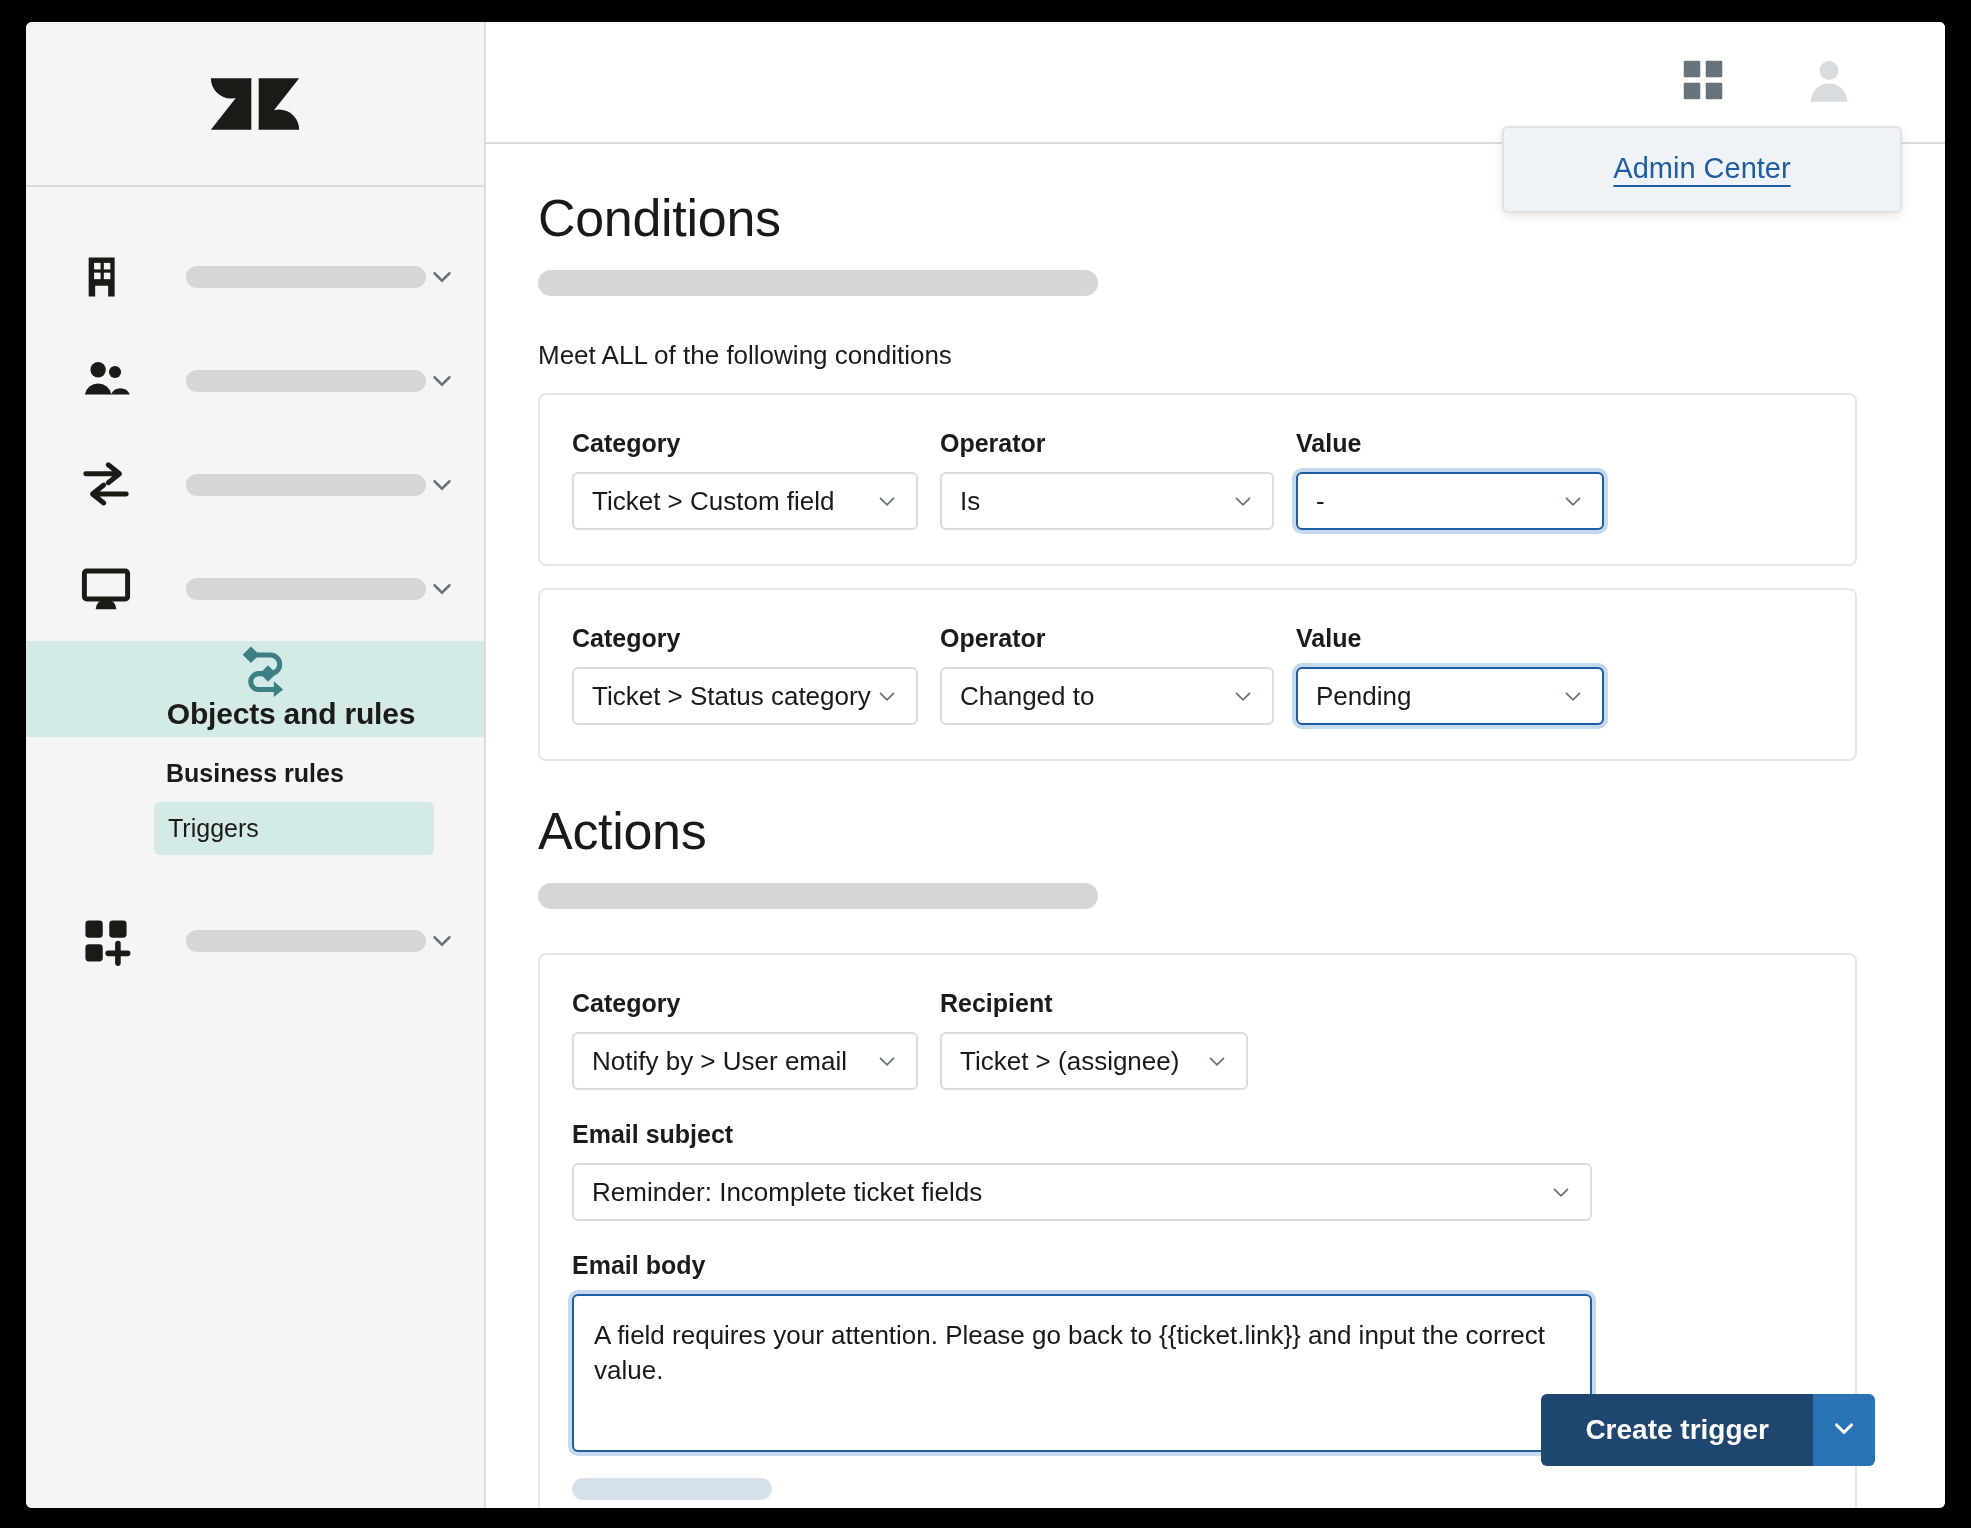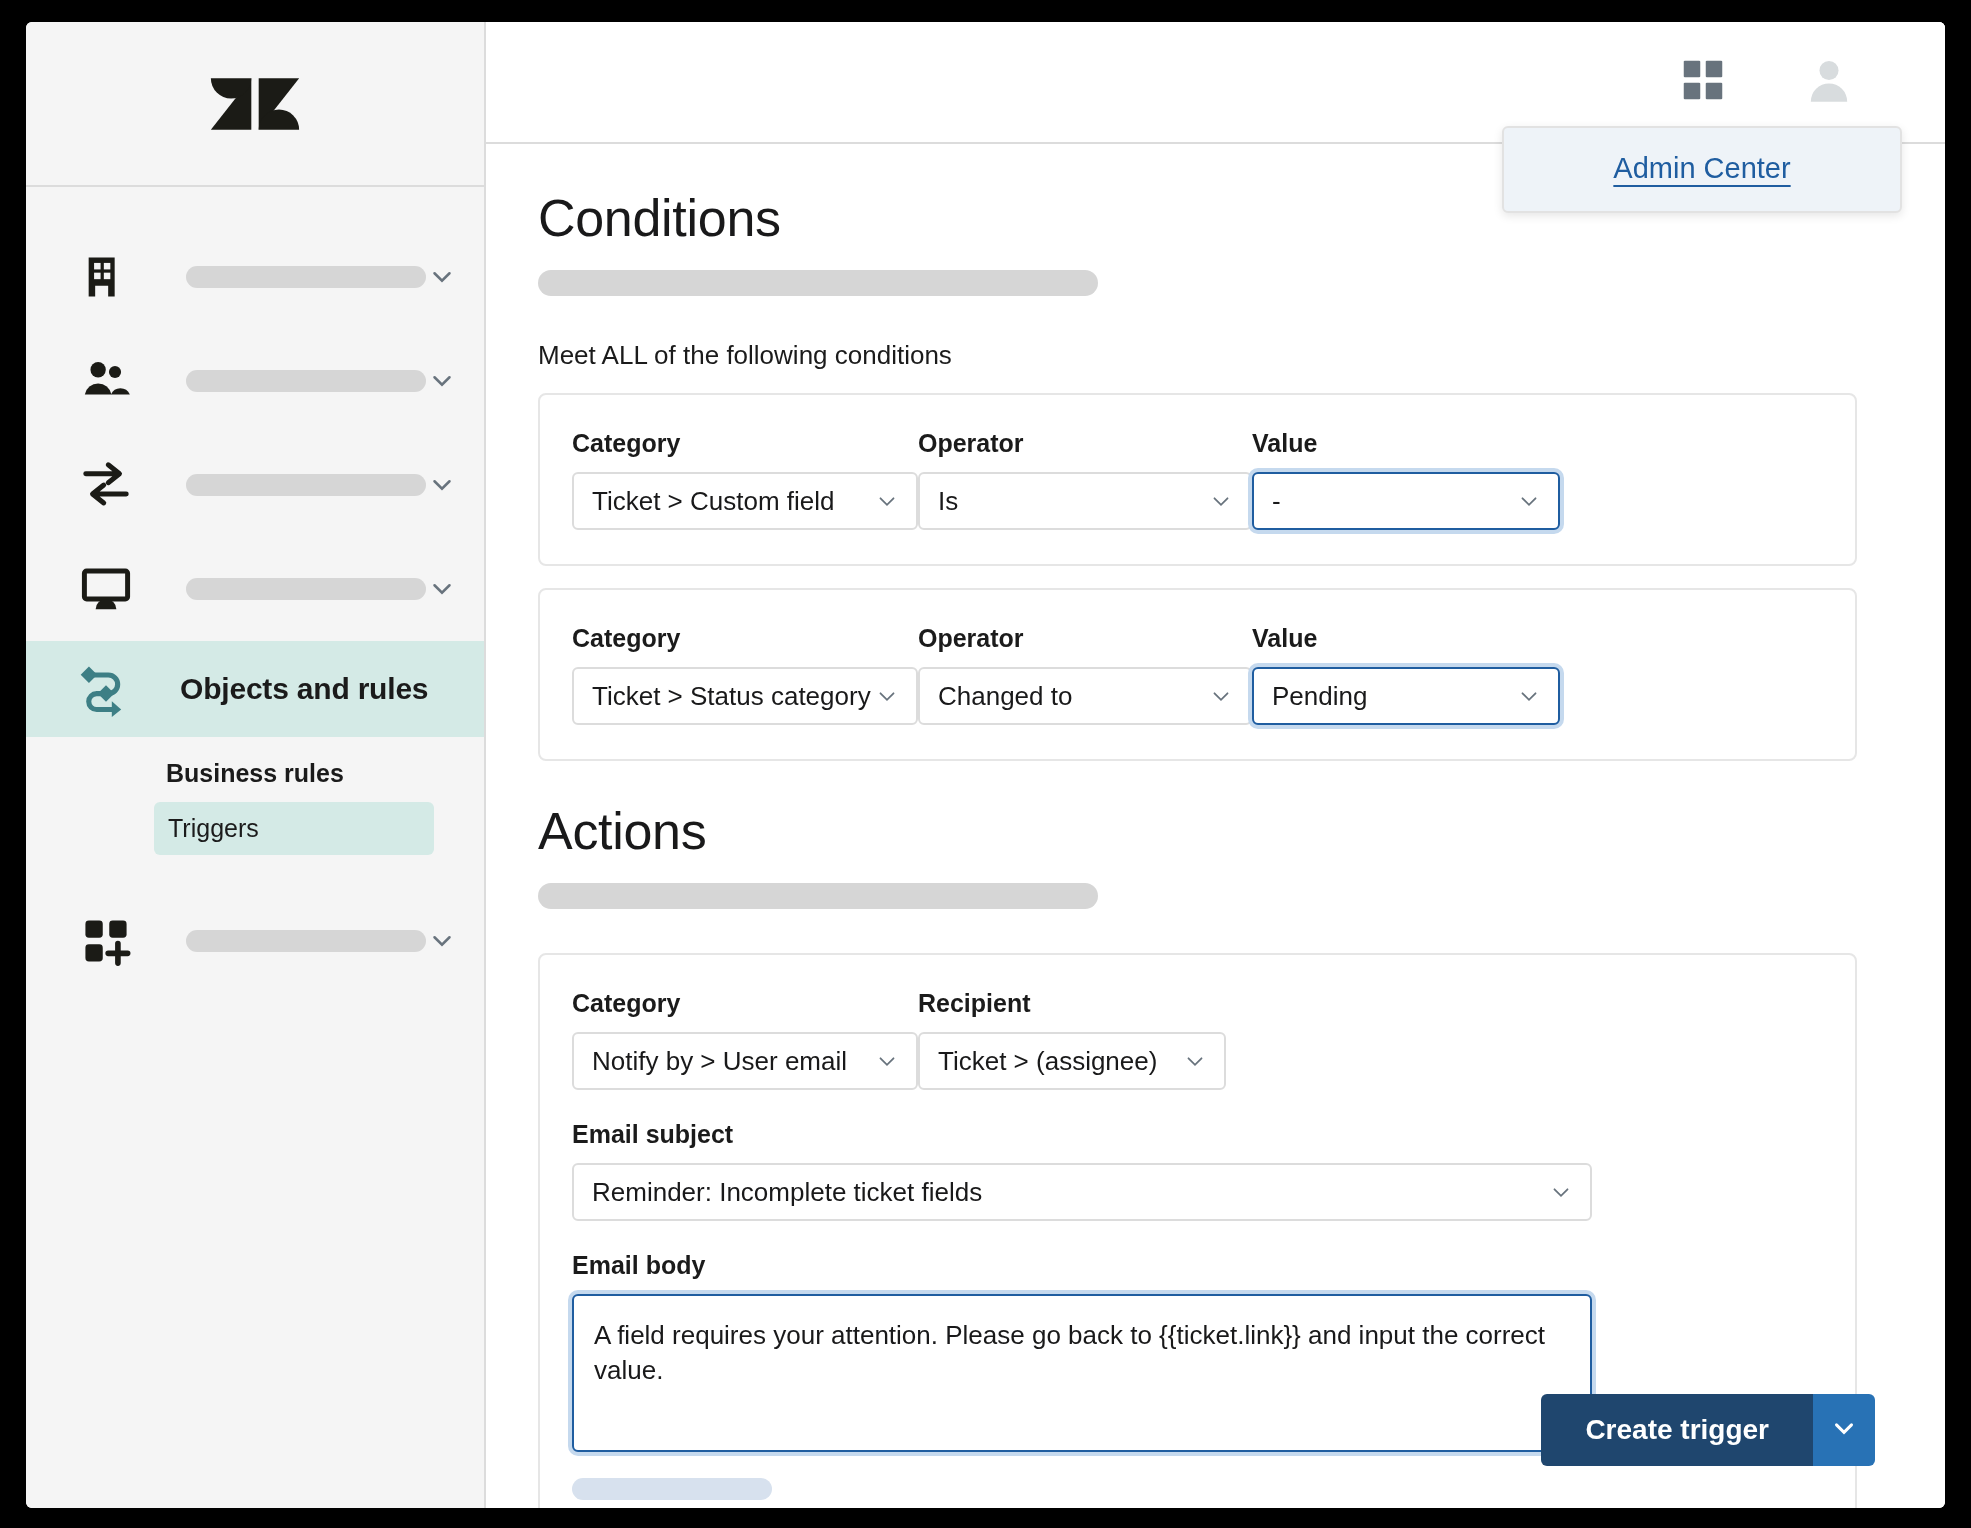--- a/index.html
+++ b/index.html
@@ -67,20 +67,21 @@
   }
   .nav-chev {
     margin-left: auto;
     width: 32px; height: 32px;
     display:flex; align-items:center; justify-content:center;
   }
 
   .nav-row.active {
     background: #d4eae6;
     height: 96px;
+    flex-direction: column;
   }
   .nav-row.active .nav-label {
     margin-left: 46px;
     font-size: 30px;
     font-weight: bold;
     color: #1b1b1b;
     letter-spacing: -0.2px;
   }
 
   .sub-group { padding: 22px 14px 0 0; }
@@ -174,20 +175,21 @@
     border: 2px solid #e6e6e6;
     border-radius: 8px;
     padding: 34px 32px 34px 32px;
     margin-bottom: 22px;
     background: #fff;
   }
   .card.tall { padding-bottom: 40px; }
 
   .field-row {
     display: flex;
+    gap: 22px;
     align-items: flex-end;
   }
   .field { display: flex; flex-direction: column; }
   .field-label {
     font-size: 25px;
     font-weight: bold;
     color: #1b1b1b;
     margin-bottom: 14px;
   }
 

